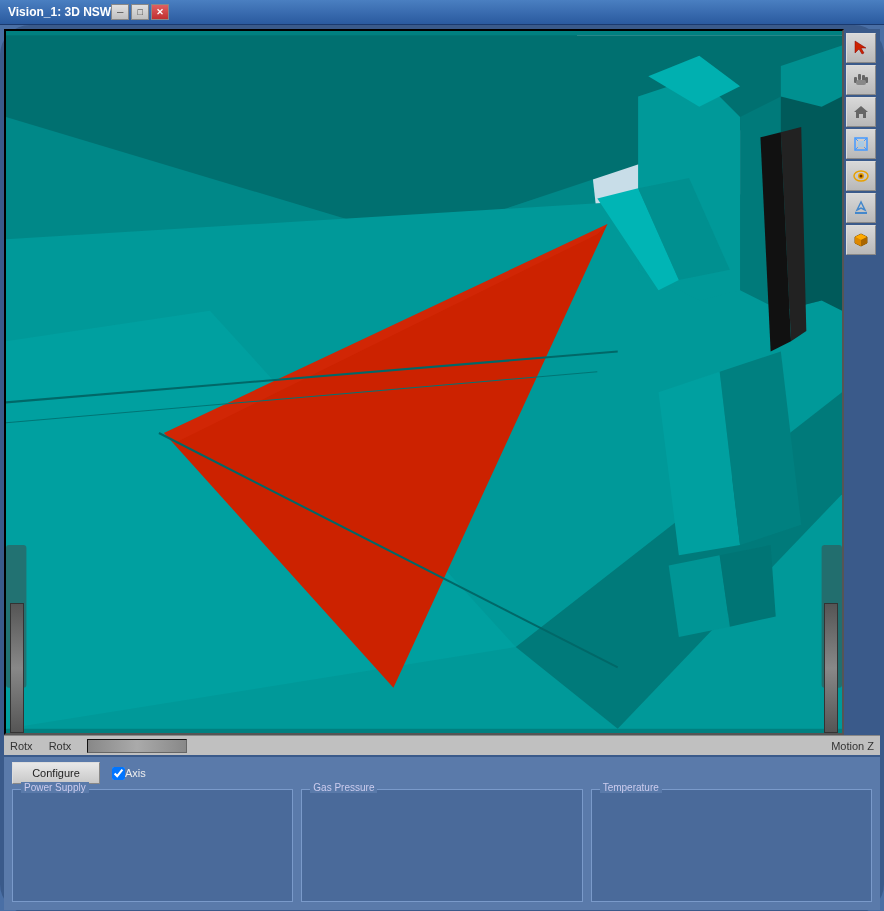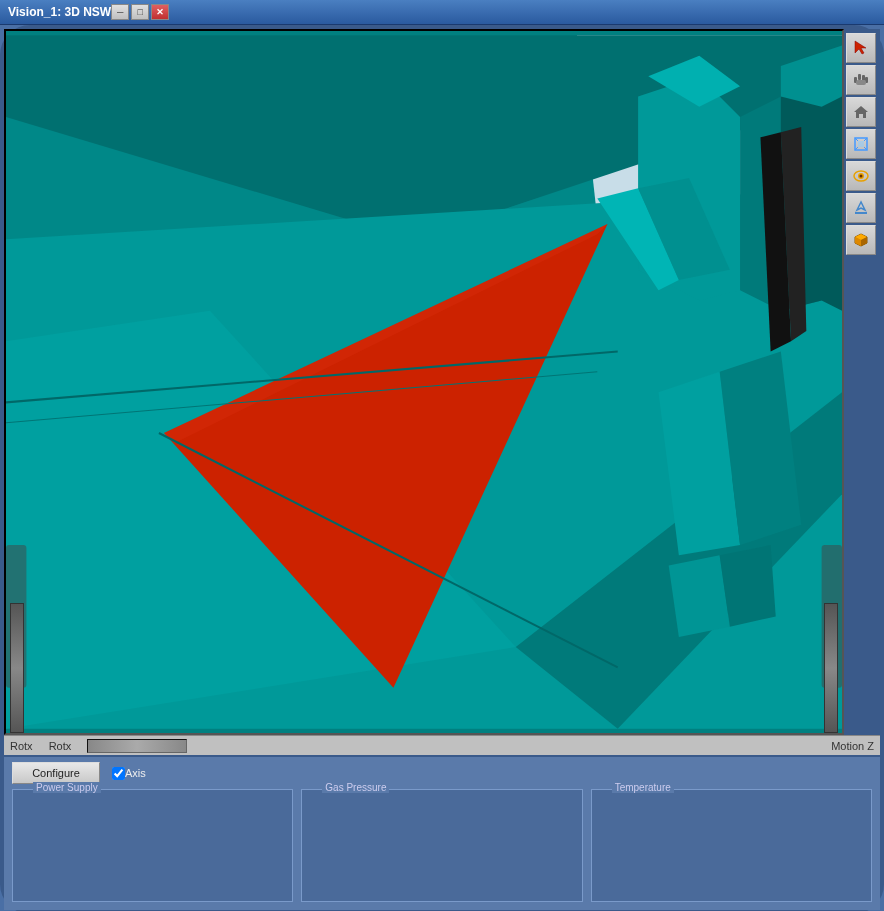--- a/index.html
+++ b/index.html
@@ -176,21 +176,21 @@
     .gauge-panel {
       flex: 1;
       border: 1px solid #7a9aca;
       background: #4a6a9a;
       position: relative;
       min-height: 80px;
     }
     .gauge-label {
       position: absolute;
       top: -8px;
-      left: 20px;
+      left: 8px;
       background: #5a7aaa;
       padding: 0 3px;
       font-size: 10px;
       color: #cce;
     }
   </style>
 </head>
 <body>
 
 <div class="title-bar">

